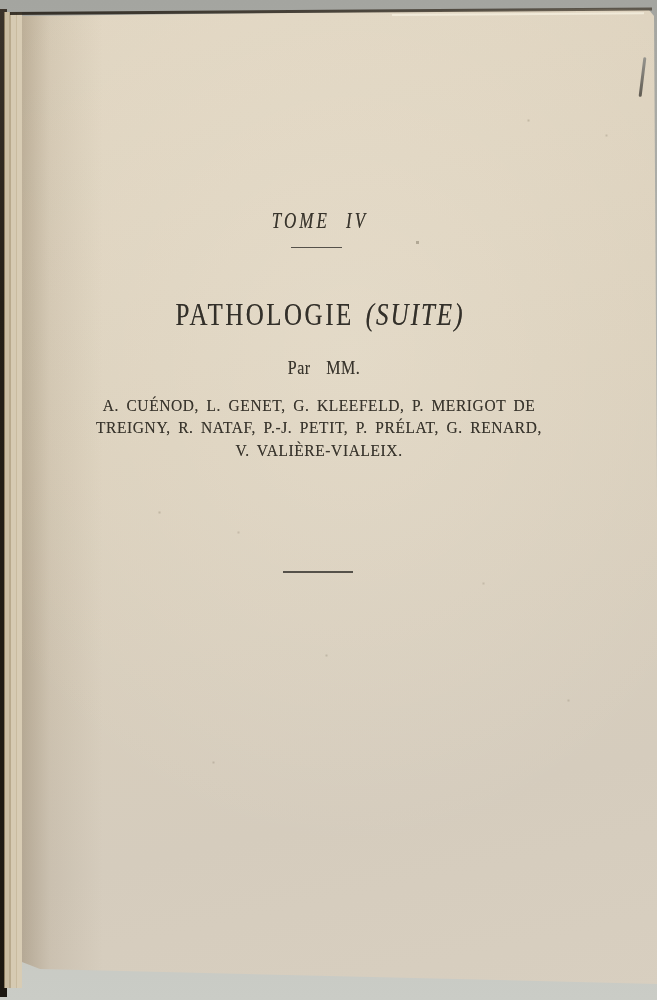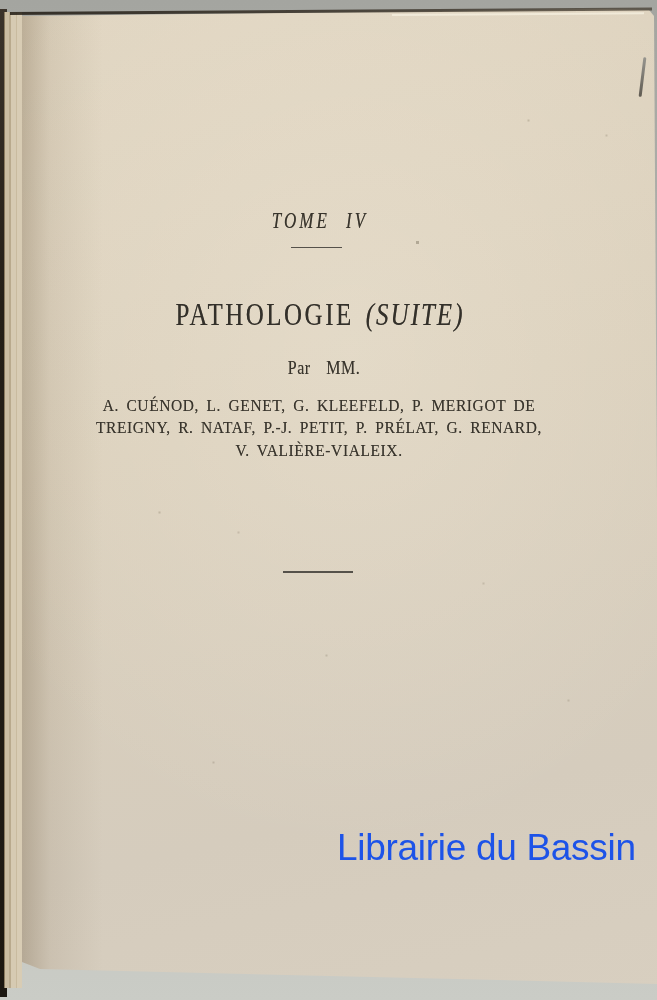--- a/index.html
+++ b/index.html
@@ -128,19 +128,18 @@
     <div class="par">Par MM.</div>
 
     <div class="authors">
       <div>A. CUÉNOD, L. GENET, G. KLEEFELD, P. MERIGOT DE</div>
       <div>TREIGNY, R. NATAF, P.-J. PETIT, P. PRÉLAT, G. RENARD,</div>
       <div>V. VALIÈRE-VIALEIX.</div>
     </div>
 
     <div class="rule rule2"></div>
 
-    <div class="watermark">Librairie du Bassin</div>
   </div>
 
   <div class="top-shadow"></div>
   <div class="top-light"></div>
   <div class="scratch"></div>
 </div>
 
 </body></html>

